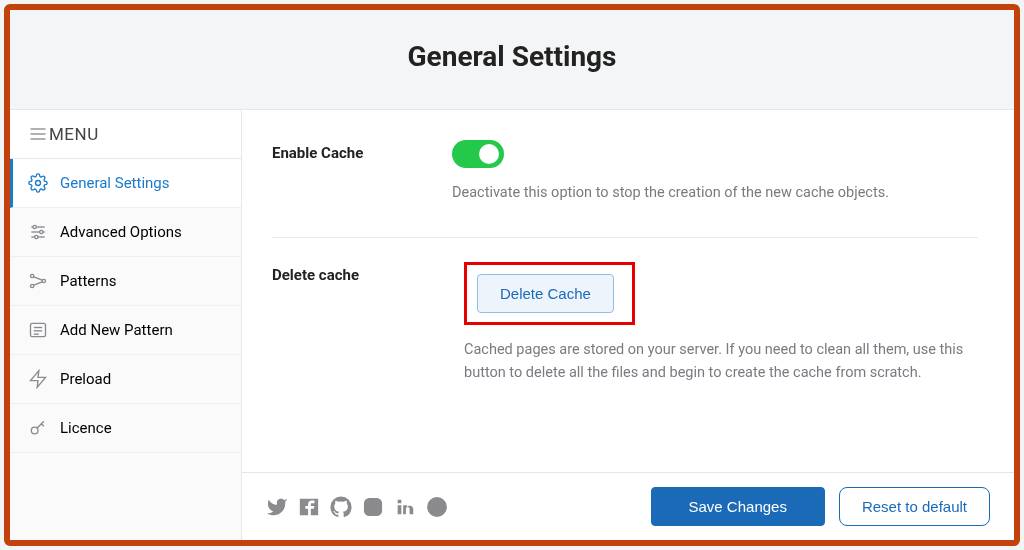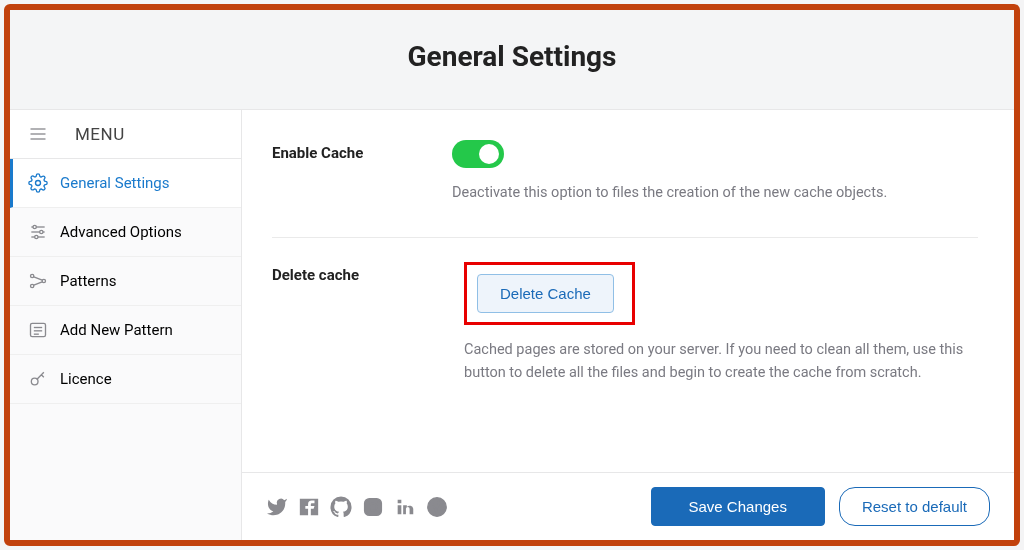--- a/index.html
+++ b/index.html
@@ -39,21 +39,21 @@
     
     .sidebar {
       width: 232px;
       flex-shrink: 0;
       background: #fafafb;
       border-right: 1px solid #e7e7e8;
     }
     .menu-header {
       display: flex;
       align-items: center;
-      gap: 27px;
+      gap: 1px;
       padding: 14px 18px;
       font-size: 17px;
       color: #444;
       letter-spacing: .5px;
       border-bottom: 1px solid #e7e7e8;
       background: #fff;
     }
     .sidebar-item {
       display: flex;
       align-items: center;
@@ -169,21 +169,21 @@
       border: 1px solid #1a6ab8;
       border-radius: 4px;
       padding: 10px 37px;
       font-size: 15px;
       cursor: pointer;
     }
     .btn-secondary {
       background: #fff;
       color: #1a6ab8;
       border: 1px solid #1a6ab8;
-      border-radius: 16px;
+      border-radius: 8px;
       padding: 10px 22px;
       font-size: 15px;
       cursor: pointer;
     }
   </style>
 </head>
 <body>
 
 <div class="page-frame">
 
@@ -246,20 +246,28 @@
           <svg viewBox="0 0 24 24" width="20" height="20">
               <rect x="3" y="4" width="18" height="16" rx="2"></rect>
               <line x1="7" y1="9" x2="17" y2="9"></line>
               <line x1="7" y1="13" x2="17" y2="13"></line>
               <line x1="7" y1="17" x2="13" y2="17"></line>
             </svg>
         </span>
         <span>Add New Pattern</span>
       </div>
 
+      <div class="sidebar-item">
+        <span class="icon">
+          <svg viewBox="0 0 24 24" width="20" height="20">
+              <polygon points="13 2 3 14 12 14 11 22 21 10 12 10 13 2"></polygon>
+            </svg>
+        </span>
+        <span>Preload</span>
+      </div>
 
       <div class="sidebar-item">
         <span class="icon">
           <svg viewBox="0 0 24 24" width="20" height="20">
               <circle cx="8" cy="15" r="4"></circle>
               <path d="M10.5 12.5L19 4M16 7l3 3"></path>
             </svg>
         </span>
         <span>Licence</span>
       </div>
@@ -267,21 +275,21 @@
 
     <div class="content">
       <div class="content-inner">
 
         <div class="setting-row">
           <div class="setting-label">Enable Cache</div>
           <div class="setting-control">
             <div class="toggle">
               <div class="toggle-knob"></div>
             </div>
-            <div class="help-text">Deactivate this option to files the creation of the new cache objects.</div>
+            <div class="help-text">Deactivate this option to stop the creation of the new cache objects.</div>
           </div>
         </div>
 
         <div class="setting-row">
           <div class="setting-label">Delete cache</div>
           <div class="setting-control">
             <div class="delete-highlight">
               <button class="btn-delete">Delete Cache</button>
             </div>
             <div class="help-text">Cached pages are stored on your server. If you need to clean all them, use this button to delete all the files and begin to create the cache from scratch.</div>

